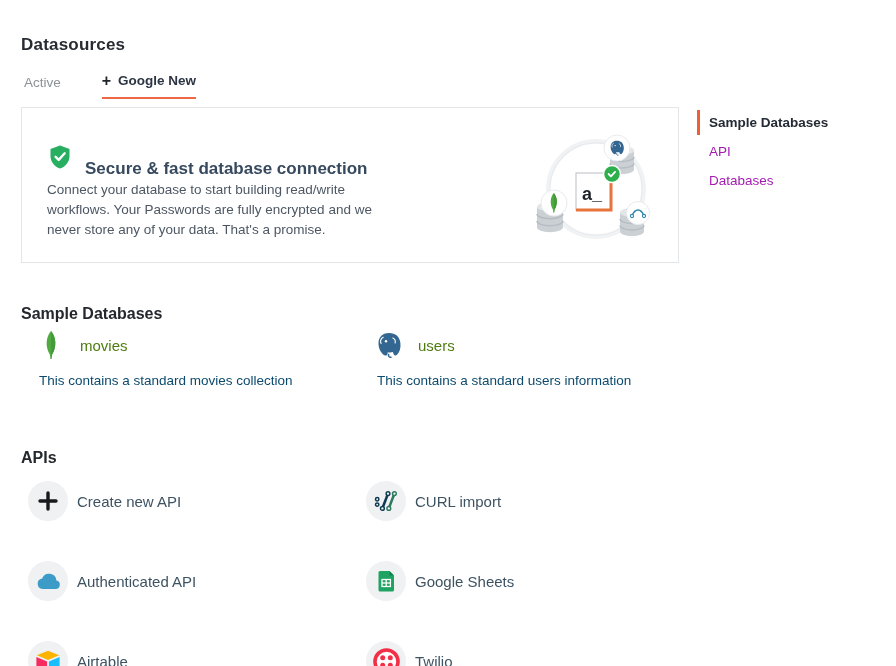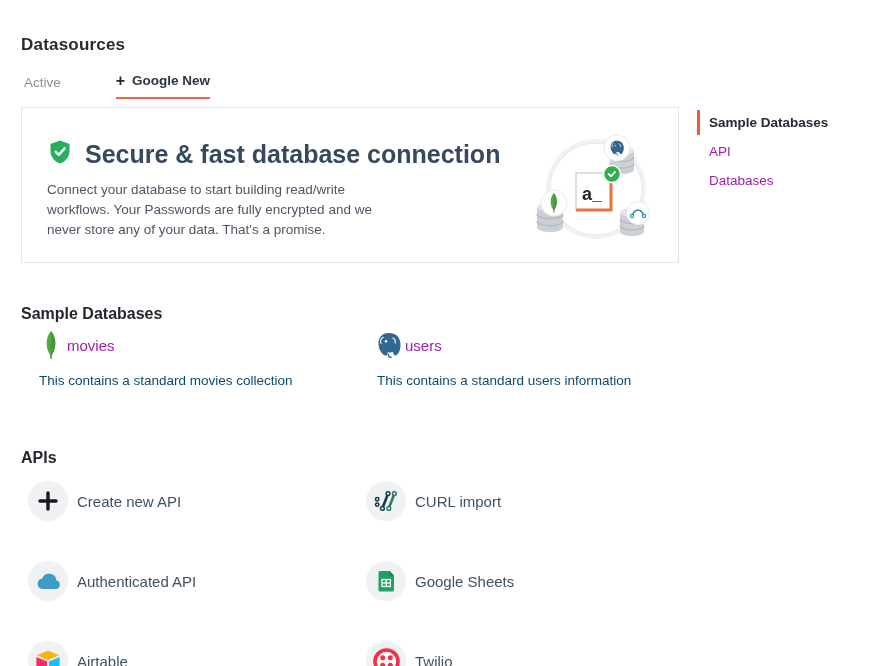--- a/index.html
+++ b/index.html
@@ -6,34 +6,34 @@
   body{
     width:896px;height:666px;overflow:hidden;position:relative;
     background:#ffffff;font-family:"Liberation Sans",sans-serif;
     -webkit-font-smoothing:antialiased;
   }
   .page-title{
     position:absolute;left:21px;top:24px;
     font-size:17px;font-weight:700;color:#272c33;letter-spacing:.2px;
   }
   
-  .tabs{position:absolute;left:24px;top:73px;display:flex;gap:55px;align-items:flex-end;}
+  .tabs{position:absolute;left:24px;top:73px;display:flex;gap:41px;align-items:flex-end;}
   .tab{font-size:13.5px;color:#8b9298;padding-bottom:9px;cursor:pointer;}
   .tab.active{
     color:#2b3543;font-weight:700;border-bottom:2px solid #ed6846;
     display:flex;align-items:center;gap:7px;
   }
   .tab.active .plus-glyph{font-size:16px;font-weight:700;color:#20252b;line-height:12px;}
   
   .banner{
     position:absolute;left:21px;top:107px;width:658px;height:156px;
     border:1px solid #e3e6e9;background:#fff;box-sizing:border-box;
   }
   .banner-head{position:absolute;left:25px;top:31px;display:flex;align-items:center;gap:12px;}
-  .banner-title{font-size:25px;font-weight:700;color:#36495e;}
+  .banner-title{font-size:17px;font-weight:700;color:#36495e;margin-top:20px;}
   .banner-body{
     position:absolute;left:25px;top:72px;width:348px;
     font-size:13.5px;line-height:20px;color:#4d5763;
   }
   .banner-illustration{position:absolute;left:510px;top:14px;width:130px;height:130px;}
   
   .side-nav{position:absolute;left:697px;top:110px;width:180px;}
   .side-nav-item{
     font-size:13.5px;color:#a21caf;padding:5px 0 5px 12px;margin-bottom:4px;cursor:pointer;
   }
@@ -45,21 +45,21 @@
   .section-title.sample{top:292px;}
   .section-title.apis{top:436px;}
   
   .sample-grid{
     position:absolute;left:21px;top:330px;width:676px;
     display:grid;grid-template-columns:338px 338px;
   }
   .sample-item{cursor:pointer;}
   .sample-row{display:flex;align-items:center;height:30px;padding-left:16px;}
   .sample-iconbox{width:28px;height:30px;display:flex;align-items:center;justify-content:center;}
-  .sample-name{margin-left:2px;font-size:15px;color:#a21caf;}
+  .sample-name{margin-left:15px;font-size:15px;color:#4d7c0f;}
   .sample-desc{margin-top:13px;padding-left:18px;font-size:13.5px;color:#0c4a6e;}
   
   .api-grid{
     position:absolute;left:21px;top:481px;width:676px;
     display:grid;grid-template-columns:338px 338px;row-gap:40px;
   }
   .api-item{display:flex;align-items:center;height:40px;padding-left:7px;cursor:pointer;}
   .api-circle{
     width:40px;height:40px;border-radius:50%;background:#f0f1f3;
     display:flex;align-items:center;justify-content:center;flex:none;

